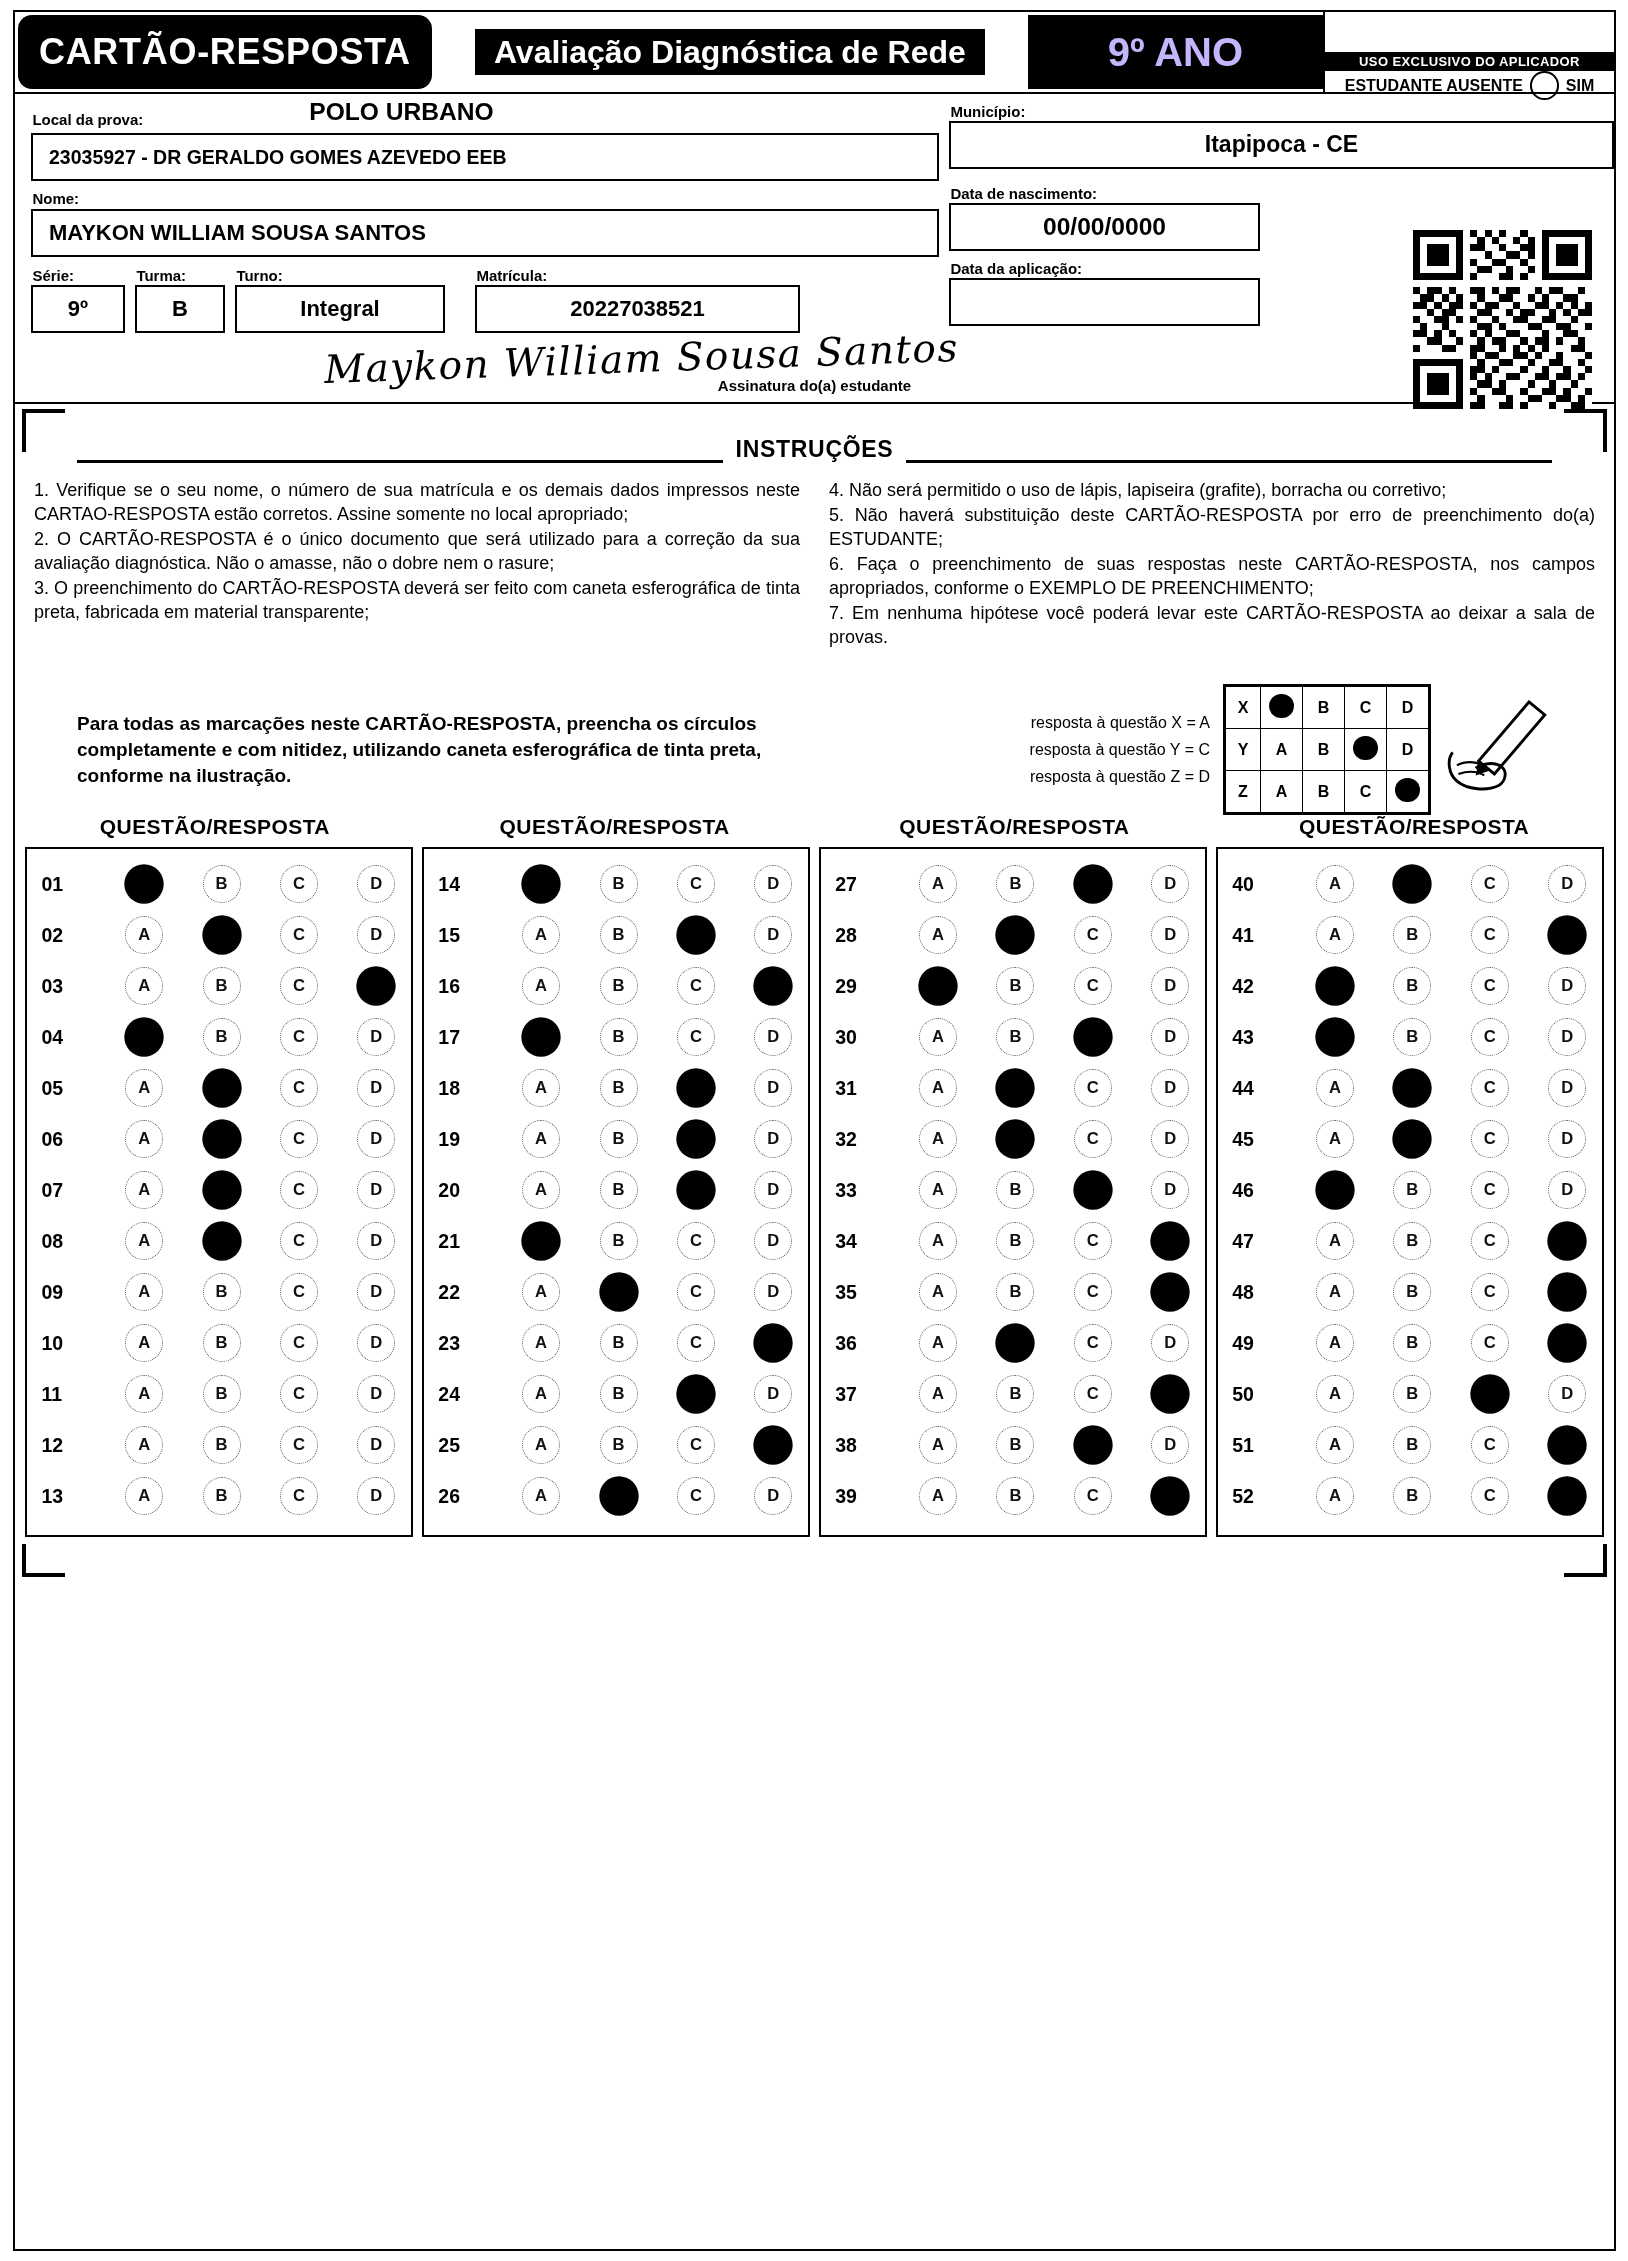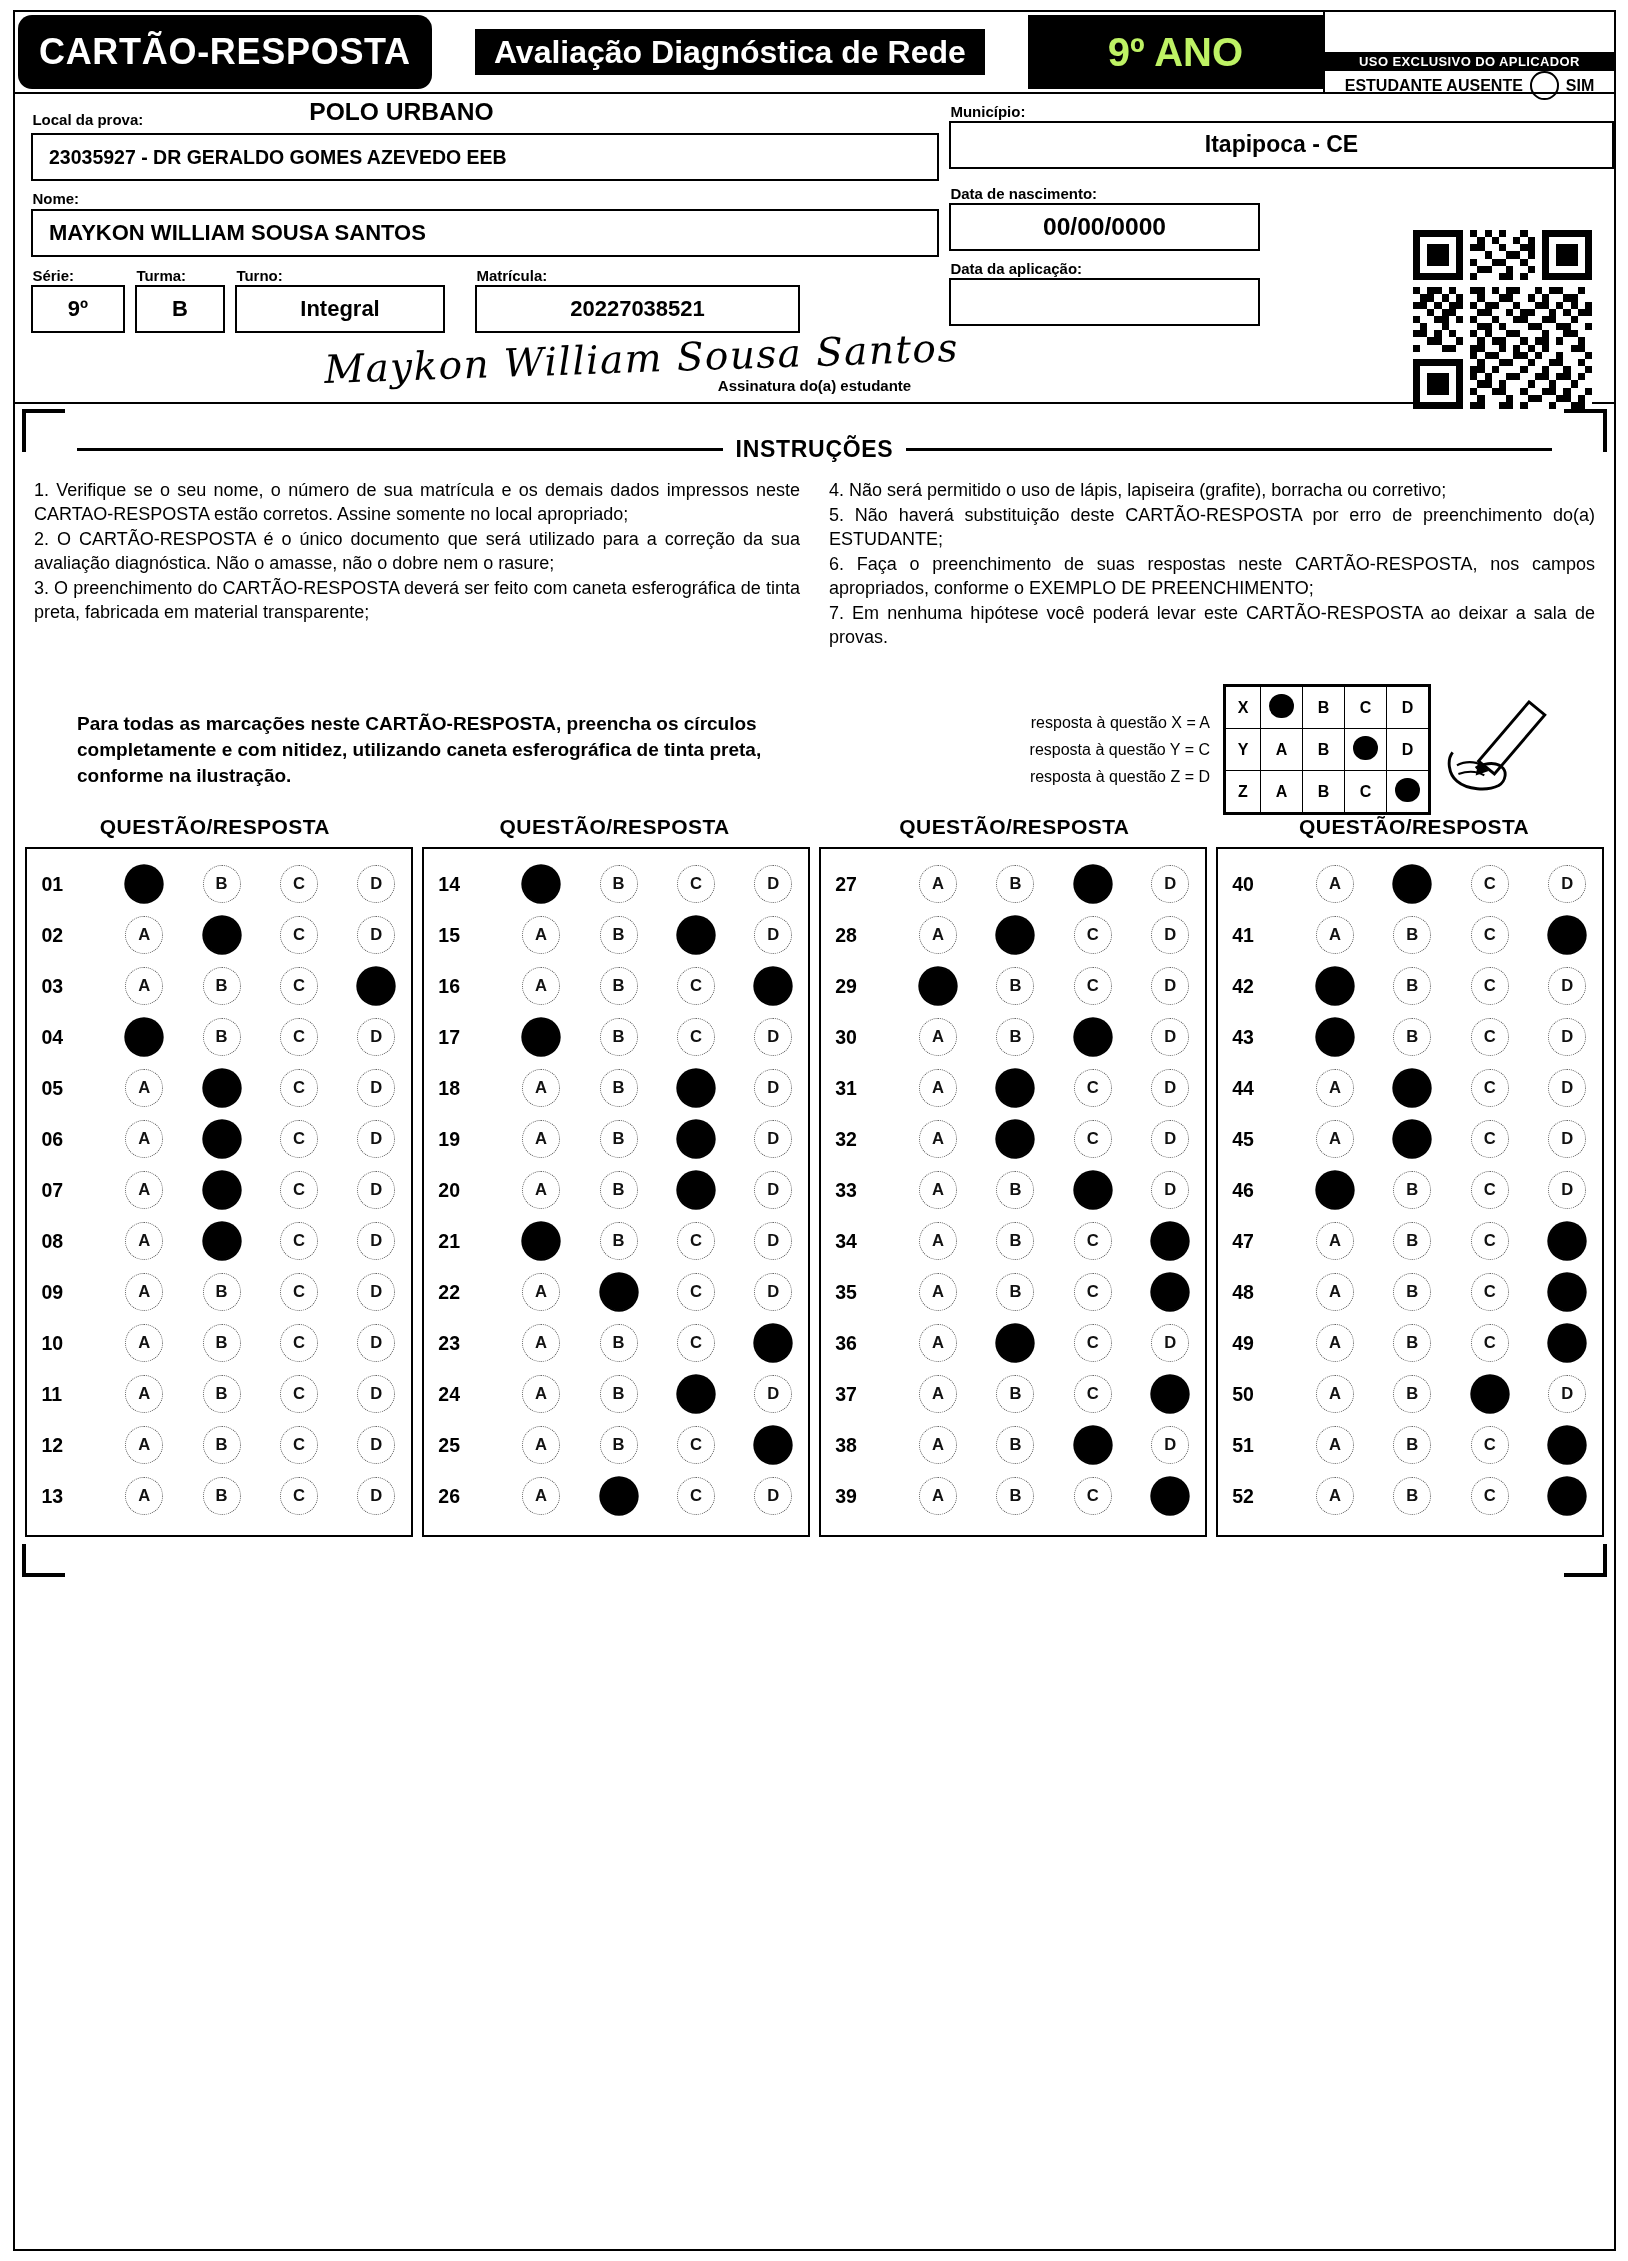--- a/index.html
+++ b/index.html
@@ -26,21 +26,21 @@
     flex:0 0 376px;
     border-radius:14px;
   }
   .hdr-mid{
     flex:1;display:flex;align-items:center;justify-content:center;
     font-size:32px;font-weight:bold;
     background:#fff;
   }
   .hdr-mid-inner{background:#000;color:#fff;padding:4.3px 19px;}
   .hdr-ano{
-    background:#000;color:#bef264;
+    background:#000;color:#c4b5fd;
     font-size:40px;font-weight:bold;
     display:flex;align-items:center;justify-content:center;
     padding:0 24.6px;margin:2.9px 0;
     flex:0 0 246px;
   }
   .hdr-abs{
     flex:0 0 289px;
     border-left:2.2px solid #000;
     display:flex;flex-direction:column;
   }
@@ -85,21 +85,21 @@
     letter-spacing:1.4px;
     display:inline-block;transform:rotate(-2deg);
     margin-left:-347px;
   }
   .sign-cap{font-size:15px;font-weight:bold;margin-top:-4.3px;}
   
   .instr{position:relative;padding:13px 19px 4.3px 19px;}
   .corner-l{position:absolute;left:7.2px;top:4.3px;width:39px;height:39px;border-left:4.3px solid #000;border-top:4.3px solid #000;}
   .corner-r{position:absolute;right:7.2px;top:4.3px;width:39px;height:39px;border-right:4.3px solid #000;border-top:4.3px solid #000;}
   .instr-title{
-    display:flex;align-items:center;gap:13px;margin:19px 43px 16px 43px;
+    display:flex;align-items:flex-end;gap:13px;margin:19px 43px 16px 43px;
   }
   .instr-title .ln{flex:1;height:2.9px;background:#000;}
   .instr-title .tx{font-size:23px;font-weight:bold;letter-spacing:0.7px;}
   .instr-cols{display:flex;gap:29px;font-size:18px;line-height:1.32;text-align:justify;}
   .instr-cols > div{flex:1;}
   .instr-cols p{margin:0 0 1.4px 0;}
   
   .example{display:flex;align-items:center;margin-top:29px;padding:0 19px;}
   .ex-text{
     width:810px;font-size:19px;line-height:1.35;font-weight:bold;padding-left:43px;

